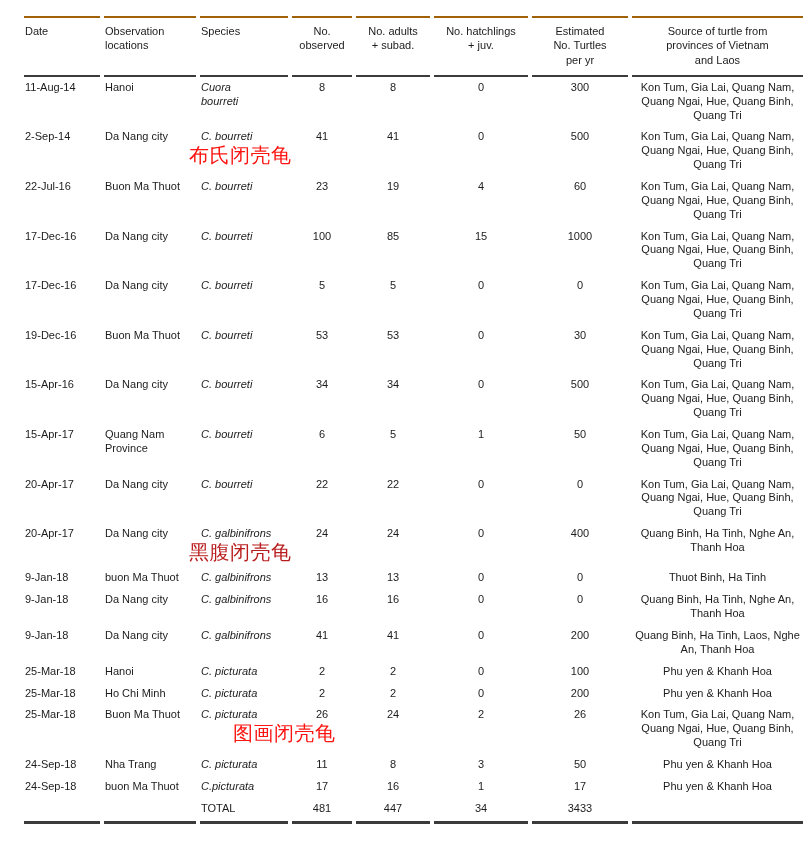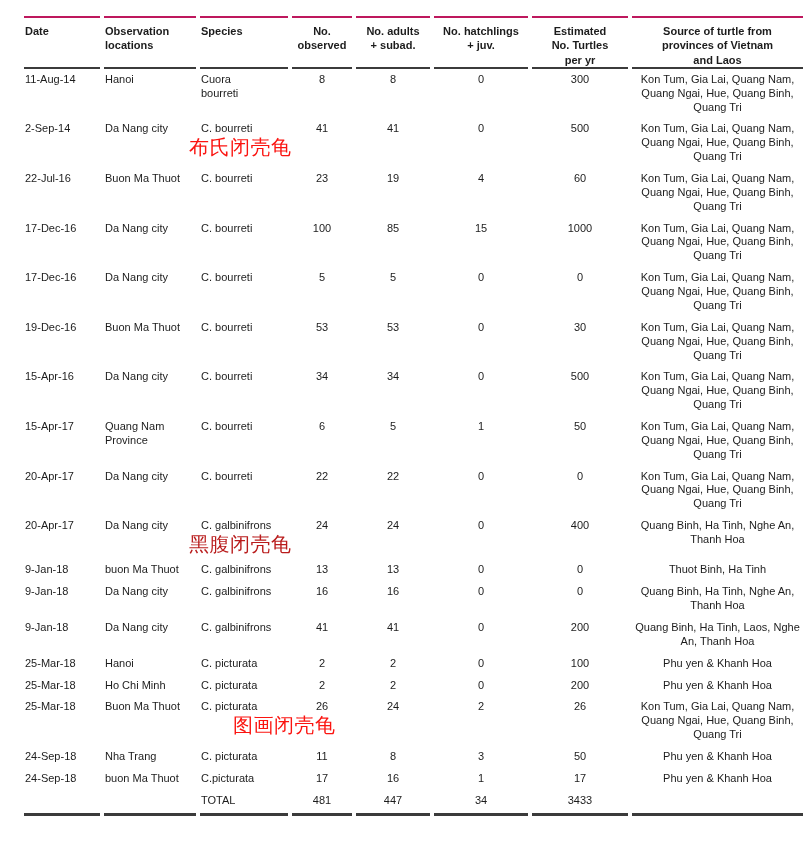--- a/index.html
+++ b/index.html
@@ -22,44 +22,45 @@
     border-spacing: 4px 0;
     width: 771px;
     table-layout: fixed;
     font-size: 11px;
   }
   th, td {
     vertical-align: top;
     padding: 4px 1px;
   }
   th {
-    font-weight: bold;
+    font-weight: normal;
     line-height: 1.3;
     white-space: pre-line;
-    border-top: 2px solid #be185d;
+    border-top: 2px solid #a16207;
     border-bottom: 2px solid #3b3b3b;
     padding-top: 6px;
-    padding-bottom: 0;
+    padding-bottom: 8px;
   }
   td {
     line-height: 1.26;
   }
   tr.body-row td { padding-top: 4px; padding-bottom: 4px; }
   .al-left   { text-align: left; }
   .al-center { text-align: center; }
   .col0 { width: 74px; }
   .col1 { width: 90px; }
   .col2 { width: 86px; }
   .col3 { width: 58px; text-align: center; }
   .col4 { width: 72px; }
   .col5 { width: 92px; }
   .col6 { width: 94px; }
   .col7 { width: 169px; }
   .species {
     display: block;
+    font-style: italic;
     white-space: pre-line;
   }
   .annotation {
     display: block;
     font-style: normal;
     font-size: 20px;
     line-height: 1.12;
     white-space: nowrap;
     margin-left: -12px;
     letter-spacing: 0.5px;

